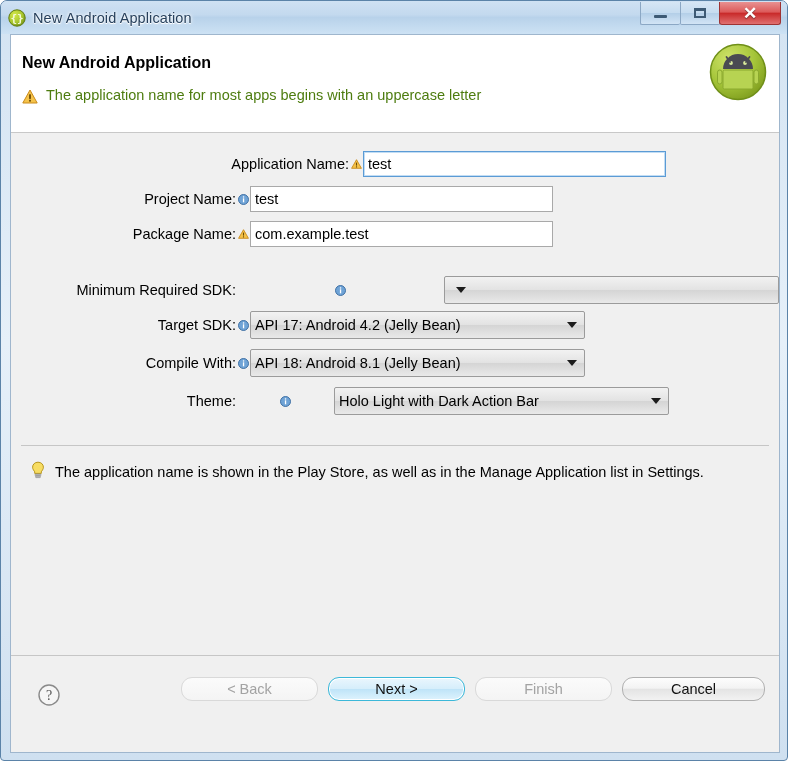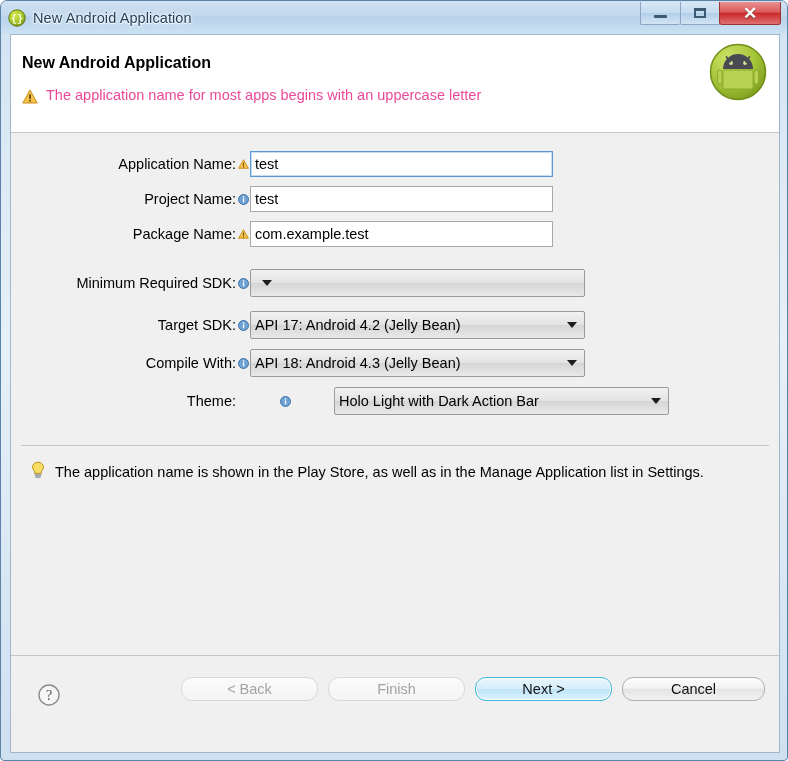--- a/index.html
+++ b/index.html
@@ -138,21 +138,21 @@
   #header-message-row {
     position: absolute;
     left: 11px;
     top: 52px;
     display: flex;
     align-items: flex-start;
   }
   #header-warning-icon { margin-top: 2px; flex: 0 0 auto; }
   #header-message {
     font-size: 14.5px;
-    color: #ec4899;
+    color: #4d7c0f;
     margin-left: 8px;
   }
   #header-logo {
     position: absolute;
     right: 12px;
     top: 8px;
   }
 
   
   #form {
@@ -379,21 +379,21 @@
           <line x1="40.5" y1="14" x2="37" y2="19" stroke="#4a4a52" stroke-width="1.8" stroke-linecap="round"></line>
           <rect x="14" y="27" width="30" height="19" rx="1.5" fill="#b7d352" stroke="#8aa82e" stroke-width="1"></rect>
           <rect x="8.5" y="27" width="4.5" height="14" rx="2.2" fill="#b7d352" stroke="#8aa82e" stroke-width="1"></rect>
           <rect x="45" y="27" width="4.5" height="14" rx="2.2" fill="#b7d352" stroke="#8aa82e" stroke-width="1"></rect>
         </svg>
       </div>
     </div>
 
     <div id="form">
 
-      <div class="field-row" style="top:18px;">
+      <div class="field-row" style="top:18px;justify-content:center;">
         <span class="field-label">Application Name:</span>
         <span class="field-deco">
           <svg class="warn-tri" width="11" height="10" viewBox="0 0 11 10">
             <path d="M5.5 0.7 L10.4 9.3 L0.6 9.3 Z" fill="#f5c34a" stroke="#c98a1b" stroke-width="0.9" stroke-linejoin="round"></path>
             <rect x="4.95" y="3.6" width="1.1" height="3" fill="#6b4a05"></rect>
             <rect x="4.95" y="7.3" width="1.1" height="1.2" fill="#6b4a05"></rect>
           </svg>
         </span>
         <input class="text-input focused" type="text" readonly="" value="test" style="">
       </div>
@@ -415,21 +415,21 @@
         <span class="field-deco">
           <svg class="warn-tri" width="11" height="10" viewBox="0 0 11 10">
             <path d="M5.5 0.7 L10.4 9.3 L0.6 9.3 Z" fill="#f5c34a" stroke="#c98a1b" stroke-width="0.9" stroke-linejoin="round"></path>
             <rect x="4.95" y="3.6" width="1.1" height="3" fill="#6b4a05"></rect>
             <rect x="4.95" y="7.3" width="1.1" height="1.2" fill="#6b4a05"></rect>
           </svg>
         </span>
         <input class="text-input" type="text" readonly="" value="com.example.test" style="">
       </div>
 
-      <div class="field-row" style="top:136px;">
+      <div class="field-row" style="top:143px;justify-content:space-between;">
         <span class="field-label">Minimum Required SDK:</span>
         <span class="field-deco">
           <svg class="info-dot" width="11" height="11" viewBox="0 0 11 11">
             <circle cx="5.5" cy="5.5" r="5" fill="#6fa3d6" stroke="#34689e" stroke-width="0.9"></circle>
             <rect x="4.9" y="4.3" width="1.3" height="4" fill="#ffffff"></rect>
             <rect x="4.9" y="2.3" width="1.3" height="1.3" fill="#ffffff"></rect>
           </svg>
         </span>
         <div class="combo">
           <span class="combo-arrow-box">
@@ -458,21 +458,21 @@
       <div class="field-row" style="top:216px;">
         <span class="field-label">Compile With:</span>
         <span class="field-deco">
           <svg class="info-dot" width="11" height="11" viewBox="0 0 11 11">
             <circle cx="5.5" cy="5.5" r="5" fill="#6fa3d6" stroke="#34689e" stroke-width="0.9"></circle>
             <rect x="4.9" y="4.3" width="1.3" height="4" fill="#ffffff"></rect>
             <rect x="4.9" y="2.3" width="1.3" height="1.3" fill="#ffffff"></rect>
           </svg>
         </span>
         <div class="combo">
-          <span>API 18: Android 4.3 (Jelly Bean)</span>
+          <span>API 18: Android 8.1 (Jelly Bean)</span>
           <span class="combo-arrow-box">
             <span class="combo-arrow"></span>
           </span>
         </div>
       </div>
 
       <div class="field-row" style="top:254px;gap:42px;">
         <span class="field-label">Theme:</span>
         <span class="field-deco">
           <svg class="info-dot" width="11" height="11" viewBox="0 0 11 11">
@@ -511,26 +511,26 @@
         <svg width="24" height="24" viewBox="0 0 24 24">
           <circle cx="12" cy="12" r="10" fill="#f6f6f6" stroke="#8a8a8a" stroke-width="1.4"></circle>
           <text x="12" y="17" font-family="Liberation Serif, serif" font-size="14" fill="#555555" text-anchor="middle">?</text>
         </svg>
       </span>
 
       <div id="buttons">
         <div class="dlg-btn disabled">
           <span>&lt; Back</span>
         </div>
+        <div class="dlg-btn default">
+          <span>Next &gt;</span>
+        </div>
         <div class="dlg-btn disabled">
           <span>Finish</span>
         </div>
-        <div class="dlg-btn default">
-          <span>Next &gt;</span>
-        </div>
         <div class="dlg-btn normal">
           <span>Cancel</span>
         </div>
       </div>
     </div>
 
   </div>
 </div>
 
 </body></html>

